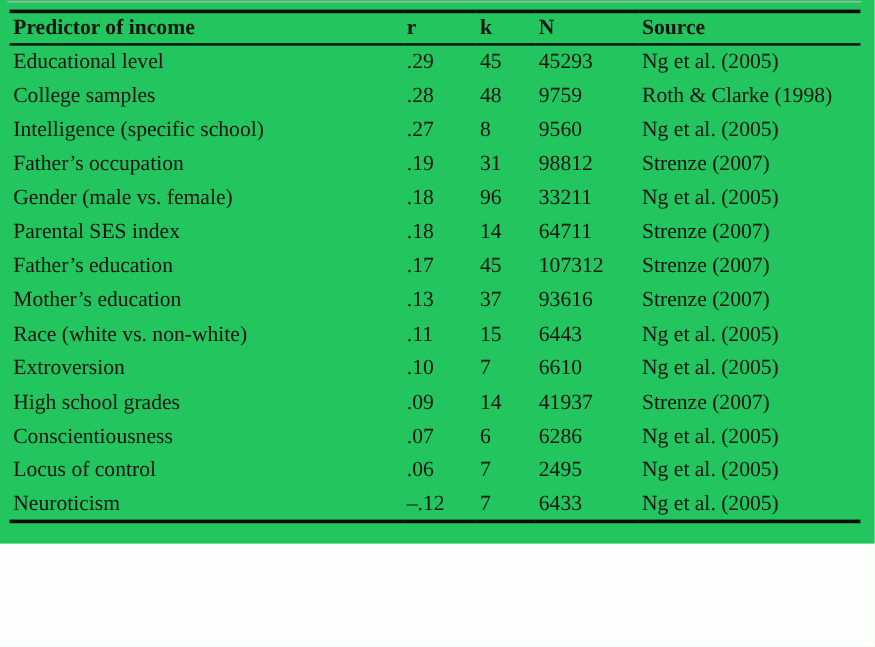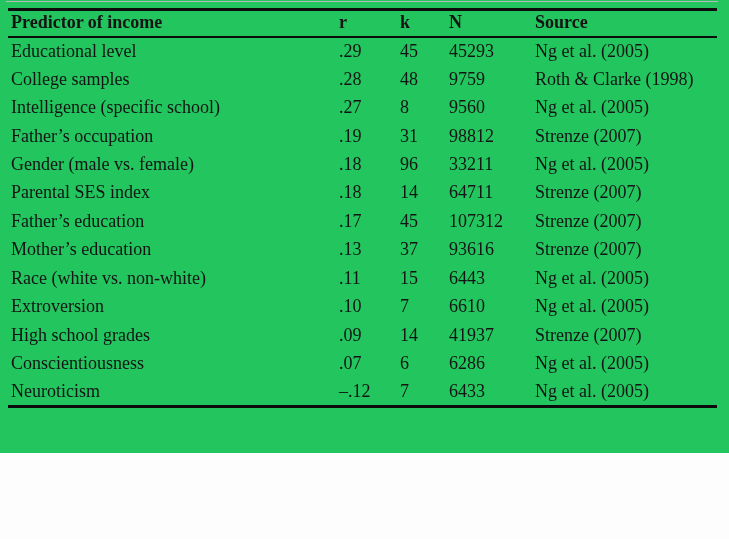--- a/index.html
+++ b/index.html
@@ -168,20 +168,27 @@
     <td>Strenze (2007)</td>
   </tr>
         <tr>
     <td>Conscientiousness</td>
     <td>.07</td>
     <td>6</td>
     <td>6286</td>
     <td>Ng et al. (2005)</td>
   </tr>
         <tr>
+    <td>Locus of control</td>
+    <td>.06</td>
+    <td>7</td>
+    <td>2495</td>
+    <td>Ng et al. (2005)</td>
+  </tr>
+        <tr>
     <td>Neuroticism</td>
     <td>–.12</td>
     <td>7</td>
     <td>6433</td>
     <td>Ng et al. (2005)</td>
   </tr>
       </tbody>
   </table>
 
   <div class="thin-bottom-line"></div>

